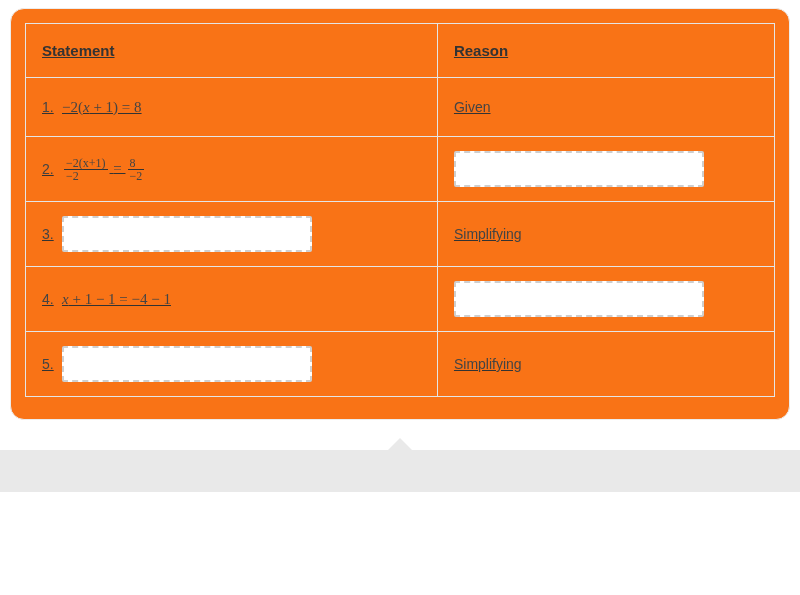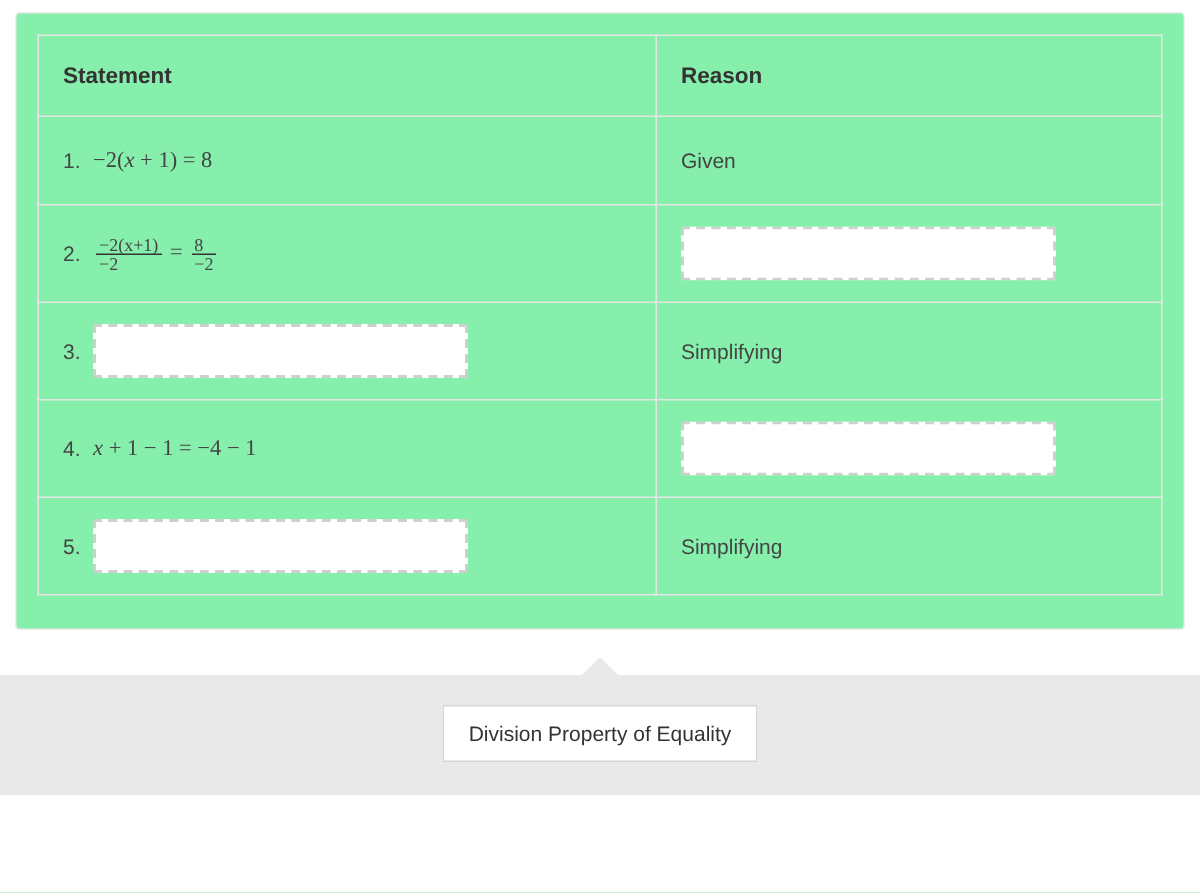--- a/index.html
+++ b/index.html
@@ -12,23 +12,24 @@
     width: 800px;
   }
   .wrap { padding: 8px 10px 0 10px; }
   .prompt {
     color: #555;
     font-size: 14px;
     padding: 0 0 12px 4px;
   }
   .proof-panel {
     border: 1px solid #ececec;
-    border-radius: 3px;
+    border-radius: 14px;
     padding: 14px 14px 22px 14px;
-    background: #86efac;
+    background: #f97316;
+    text-decoration: underline;
   }
   table.proof {
     width: 100%;
     border-collapse: collapse;
     table-layout: fixed;
   }
   table.proof th, table.proof td {
     border: 1px solid #e5e5e5;
     text-align: left;
     vertical-align: middle;
@@ -176,15 +177,14 @@
           <td>Simplifying</td>
         </tr>
       </tbody>
     </table>
   </div>
 </div>
 
 <div class="tray-area">
   <div class="arrow-up"></div>
   <div class="tray">
-    <div class="tile">Division Property of Equality</div>
   </div>
 </div>
 
 </body></html>

